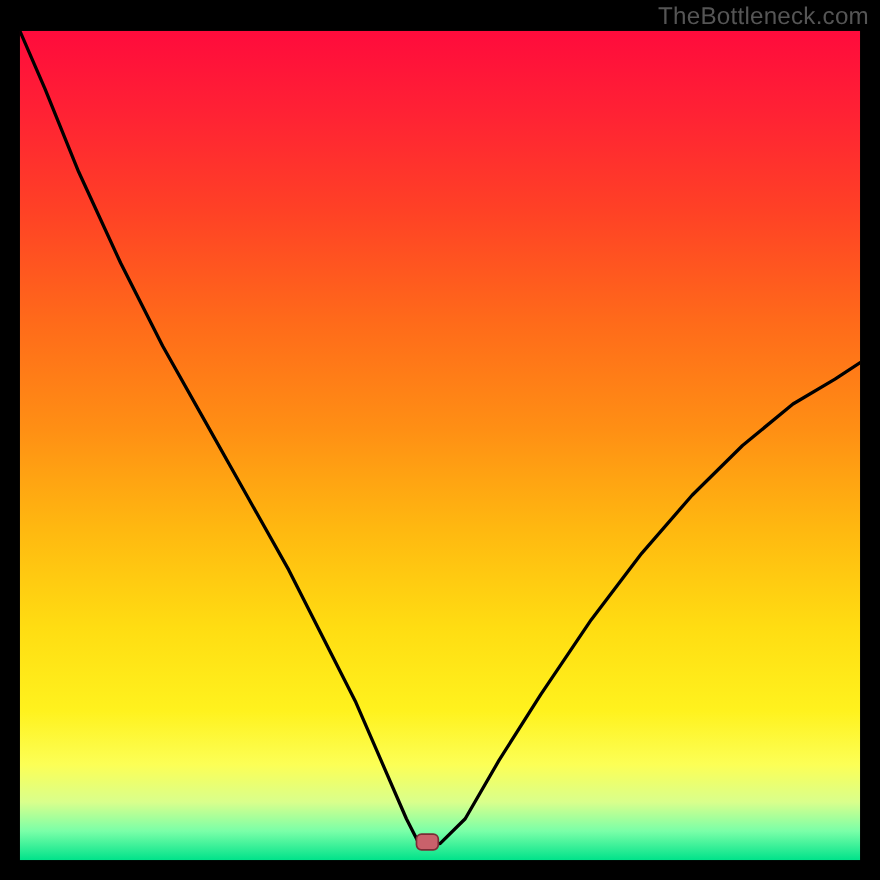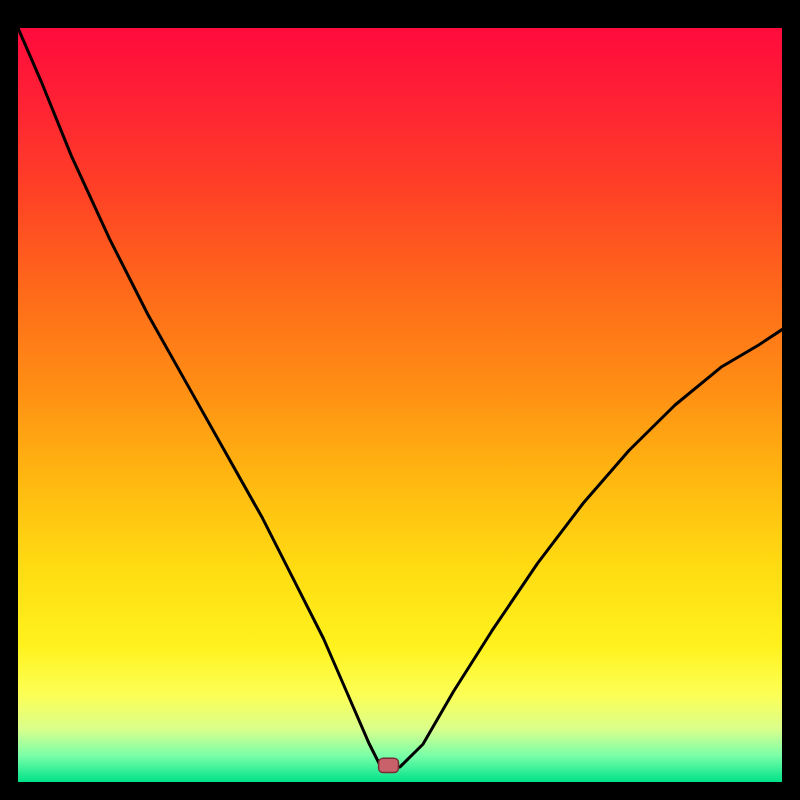--- a/index.html
+++ b/index.html
@@ -32,20 +32,21 @@
     left: 18px;
     top: 28px;
     width: 764px;
     height: 754px;
   }
 </style>
 </head>
 <body>
 
 <div class="frame">
+  <div class="watermark">TheBottleneck.com</div>
 
   <svg class="plot" viewBox="0 0 1 1" preserveAspectRatio="none">
     <defs>
       <linearGradient id="bg-grad" x1="0" y1="0" x2="0" y2="1">
       <stop offset="0" stop-color="#ff0b3c"></stop>
           <stop offset="0.1" stop-color="#ff2234"></stop>
           <stop offset="0.22" stop-color="#ff4225"></stop>
           <stop offset="0.35" stop-color="#ff6a1a"></stop>
           <stop offset="0.48" stop-color="#ff8f14"></stop>
           <stop offset="0.6" stop-color="#ffb810"></stop>

